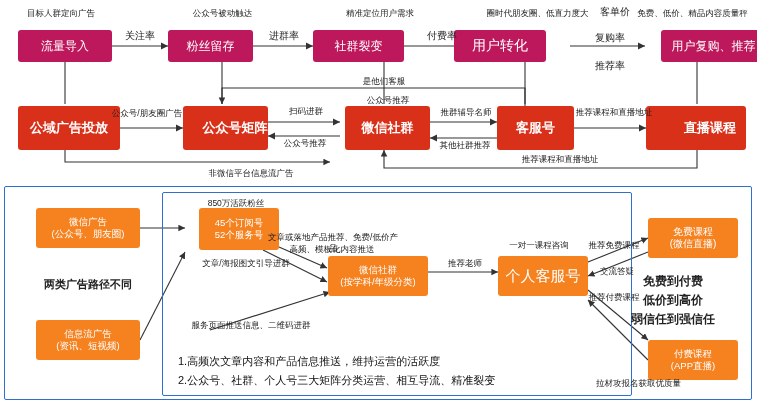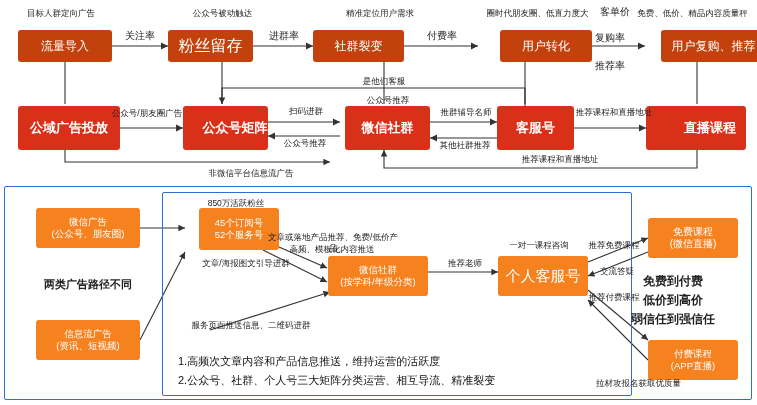--- a/index.html
+++ b/index.html
@@ -24,21 +24,21 @@
     flex-direction: column;
     align-items: center;
     justify-content: center;
     text-align: center;
     color: #ffffff;
     border-radius: 3px;
     line-height: 1.25;
     white-space: pre-line;
   }
   .blue {
-    background: #c2410c;
+    background: #be185d;
   }
   .red {
     background: #d9301a;
   }
   .orange {
     background: #f5811f;
   }
   .lbl {
     position: absolute;
     color: #222222;
@@ -126,23 +126,23 @@
   </svg>
 
   <div class="lbl" style="left:6px; top:8px; width:110px;">目标人群定向广告</div>
   <div class="lbl" style="left:170px; top:8px; width:105px;">公众号被动触达</div>
   <div class="lbl" style="left:320px; top:8px; width:120px;">精准定位用户需求</div>
   <div class="lbl" style="left:470px; top:8px; width:135px;">圈时代朋友圈、低直力度大</div>
   <div class="lbl big" style="left:580px; top:6px; width:70px;">客单价</div>
   <div class="lbl" style="left:630px; top:8px; width:125px;">免费、低价、精品内容质量秤</div>
 
   <div class="node blue" style="left:18px; top:30px; width:94px; height:32px; font-size:12px;">流量导入</div>
-  <div class="node blue" style="left:168px; top:30px; width:85px; height:32px; font-size:16px;">粉丝留存</div>
+  <div class="node blue" style="left:168px; top:30px; width:85px; height:32px; font-size:12px;">粉丝留存</div>
   <div class="node blue" style="left:313px; top:30px; width:91px; height:32px; font-size:12px;">社群裂变</div>
-  <div class="node blue" style="left:500px; top:30px; width:92px; height:32px; font-size:12px;">用户转化</div>
+  <div class="node blue" style="left:454px; top:30px; width:92px; height:32px; font-size:14px;">用户转化</div>
   <div class="node blue" style="left:645px; top:30px; width:105px; height:32px; font-size:12px;margin-left:16px;">用户复购、推荐</div>
 
   <div class="lbl big" style="left:110px; top:30px; width:60px;">关注率</div>
   <div class="lbl big" style="left:255px; top:30px; width:58px;">进群率</div>
   <div class="lbl big" style="left:406px; top:30px; width:72px;">付费率</div>
   <div class="lbl big" style="left:578px; top:32px; width:64px;">复购率</div>
   <div class="lbl big" style="left:578px; top:60px; width:64px;">推荐率</div>
 
   <div class="node red" style="left:18px; top:106px; width:102px; height:44px; font-size:13px; font-weight:bold;">公域广告投放</div>
   <div class="node red" style="left:183px; top:106px; width:85px; height:44px; font-size:13px; font-weight:bold;padding-left:19px;">公众号矩阵</div>

